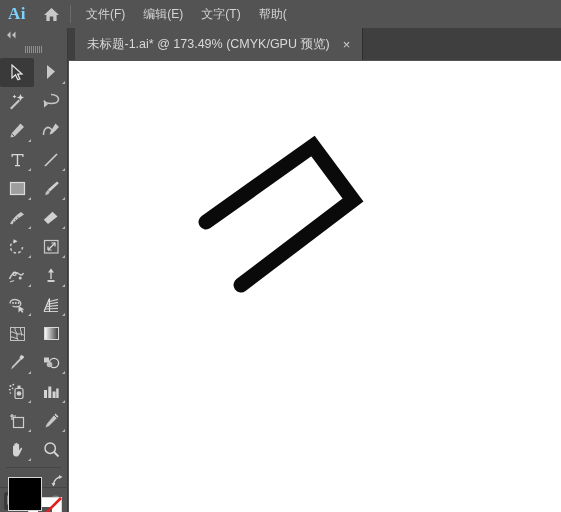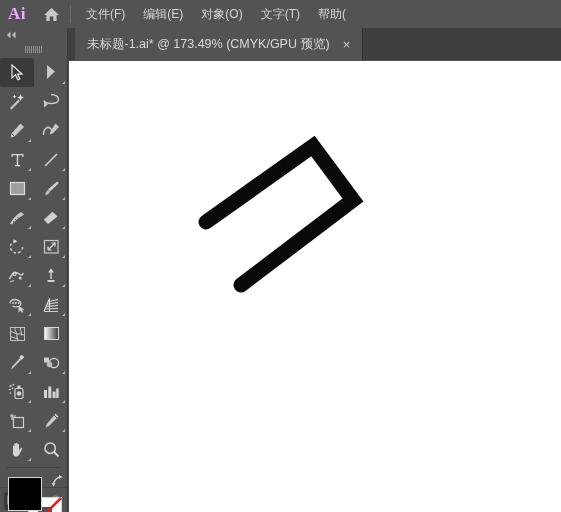--- a/index.html
+++ b/index.html
@@ -11,21 +11,21 @@
   }
   #app { position:relative; width:561px; height:512px; background:#535353; }
 
   
   .menubar{
     position:absolute; left:0; top:0; width:561px; height:28px;
     background:#535353; display:flex; align-items:center;
   }
   .ai-logo{
     width:34px; height:28px; display:flex; align-items:center; justify-content:center;
-    color:#f0abfc; font-size:17px; font-weight:bold; letter-spacing:.5px;
+    color:#7dd3fc; font-size:17px; font-weight:bold; letter-spacing:.5px;
     font-family:"Liberation Serif","DejaVu Serif",serif;
   }
   .home-btn{
     width:34px;height:28px;display:flex;align-items:center;justify-content:center;
   }
   .menu-sep{ width:1px; height:18px; background:#6b6b6b; margin:0 6px 0 2px; }
   .menu-items{ display:flex; align-items:center; }
   .menu-item{
     color:#d4d4d4; font-size:12px; padding:4px 9px; white-space:nowrap;
     line-height:1;
@@ -132,21 +132,20 @@
     <div class="ai-logo">Ai</div>
     <div class="home-btn">
       <svg width="17" height="15" viewBox="0 0 17 15" aria-hidden="true">
         <path d="M8.5 1 L16 8 L13.6 8 L13.6 14 L10.3 14 L10.3 9.6 L6.7 9.6 L6.7 14 L3.4 14 L3.4 8 L1 8 Z" fill="#c8c8c8"></path>
       </svg>
     </div>
     <div class="menu-sep"></div>
     <div class="menu-items">
       <div class="menu-item">文件(F)</div>
       <div class="menu-item">编辑(E)</div>
-      <div class="menu-item">对象(O)</div>
       <div class="menu-item">文字(T)</div>
       <div class="menu-item">帮助(</div>
     </div>
   </div>
 
   <div class="tabbar">
     <div class="tabbar-left-pad"></div>
     <div class="doc-tab">
       <span class="doc-tab-title">未标题-1.ai* @ 173.49% (CMYK/GPU 预览)</span>
       <span class="doc-tab-close">×</span>

